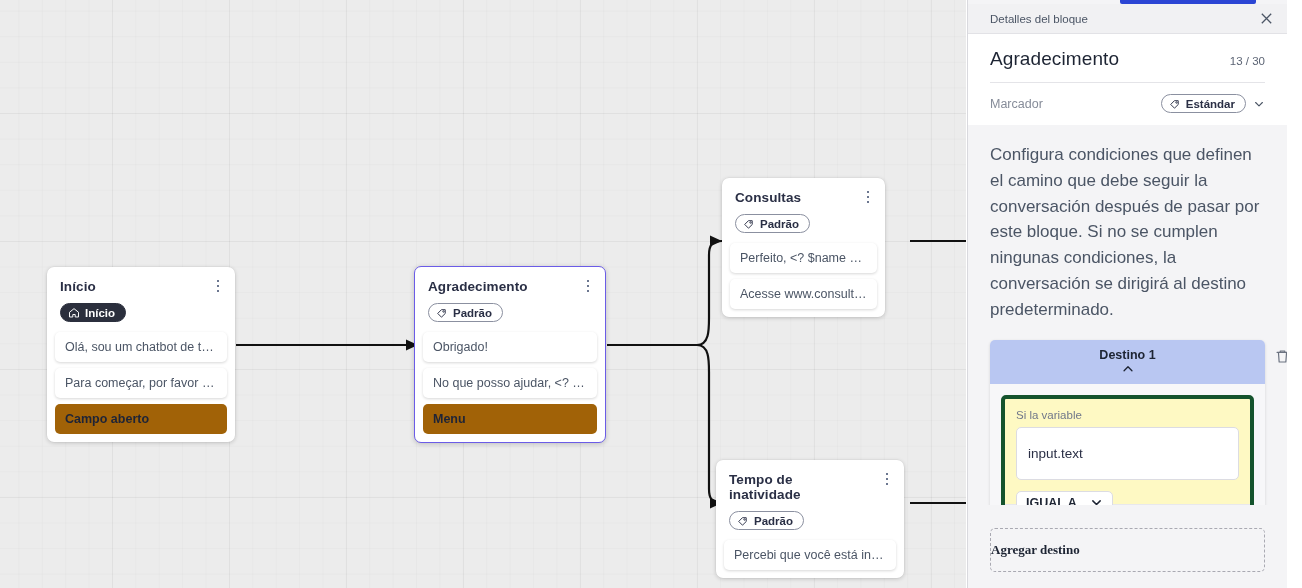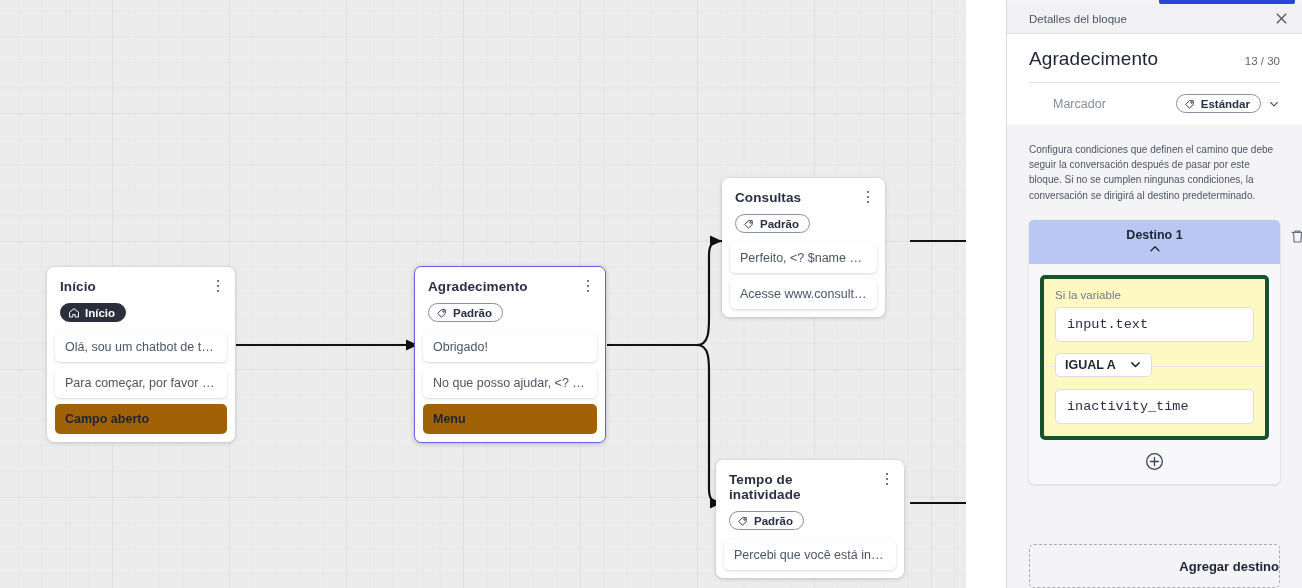--- a/index.html
+++ b/index.html
@@ -86,22 +86,22 @@
   }
 
   
   #node-inicio        { left: 47px;  top: 267px; width: 188px; }
   #node-agradecimento { left: 414px; top: 266px; width: 192px; }
   #node-consultas     { left: 722px; top: 178px; width: 163px; }
   #node-inatividade   { left: 716px; top: 460px; width: 188px; }
 
   
   #panel {
-    position: absolute; right: 0; top: 0;
-    width: 296px; height: 588px;
+    position: absolute; right: 15px; top: 0;
+    width: 320px; height: 588px;
     background: #f4f4f6;
     border-left: 1px solid #d9d9de;
     display: flex; flex-direction: column;
   }
   #top-accent {
     position: absolute; left: 152px; top: 0; width: 136px; height: 4px;
     background: #2b45d4; border-radius: 0 0 2px 2px;
   }
   #panel-topbar {
     height: 30px; background: #f1f1f3;
@@ -111,21 +111,21 @@
     margin-top: 4px;
   }
   #panel-topbar .pt-title { font-size: 11.5px; color: #4b5565; }
   .close-x { width: 18px; height: 18px; cursor: pointer; display:flex; align-items:center; justify-content:center; }
 
   #panel-header { background: #ffffff; padding: 14px 22px 0 22px; }
   .ph-row1 { display: flex; align-items: baseline; justify-content: space-between; }
   #block-title { font-size: 19px; color: #1d2433; font-weight: 400; letter-spacing: .1px; }
   #char-count { font-size: 11.5px; color: #5c6474; }
   .ph-divider { height: 1px; background: #e4e4e8; margin: 12px 0 0 0; }
-  .ph-row2 { display: flex; align-items: center; justify-content: space-between; padding: 11px 0 12px 0; margin-left: 24px; }
+  .ph-row2 { display: flex; align-items: center; justify-content: space-between; padding: 11px 0 12px 0; }
   #marker-label { font-size: 12.5px; color: #868c99; }
   .marker-right { display: flex; align-items: center; gap: 7px; }
   .chev { display:inline-block; width: 12px; height: 12px; }
 
   #tabs {
     background: #ffffff;
     display: flex; align-items: flex-end;
     padding: 0 10px 0 22px;
     border-bottom: 1px solid #e4e4e8;
     position: relative;
@@ -142,21 +142,21 @@
   .tab-badge {
     background: #dcdcf5; color: #4a4ad1;
     font-size: 11px; font-weight: 700;
     border-radius: 4px; padding: 1px 5px;
   }
   #tabs-menu { margin-left: auto; padding: 0 8px 10px 8px; display: flex; flex-direction: column; gap: 2.5px; align-items: center; cursor: pointer; }
   #tabs-menu i { width: 2.8px; height: 2.8px; border-radius: 50%; background: #3b4a6b; display: block; }
 
   #panel-body { flex: 1; overflow: hidden; padding: 0 22px; }
   #panel-desc {
-    font-size: 10px; color: #4b5565; line-height: 1.52;
+    font-size: 17px; color: #4b5565; line-height: 1.52;
     padding: 17px 0 17px 0;
   }
 
   .dest-card {
     background: #f7f7f9;
     border-radius: 5px;
     box-shadow: 0 1px 3px rgba(0,0,0,0.14);
     position: relative;
   }
   .dest-head {
@@ -180,22 +180,22 @@
     padding: 10px 11px 12px 11px;
     position: relative;
   }
   .cond-label { font-size: 11.5px; color: #70778a; margin-bottom: 6px; }
   .inp {
     width: 100%;
     border: 1px solid #dcdce2;
     border-radius: 5px;
     background: #fff;
     font-size: 13.5px; color: #2a2f45;
-    padding: 9px 11px;
-    font-family: Liberation Mono, monospace;
+    padding: 18px 11px;
+    font-family: Liberation Sans, sans-serif;
   }
   .op-row { position: relative; margin: 11px 0 10px 0; height: 26px; }
   .op-row:before {
     content: ""; position: absolute; left: -11px; right: -11px; top: 13px;
     height: 1px; background: #e8e8ec;
   }
   .op-select {
     position: relative;
     display: inline-flex; align-items: center; gap: 13px;
     border: 1px solid #dcdce2; border-radius: 5px;
@@ -204,27 +204,28 @@
     font-size: 12.5px; font-weight: 700; color: #1d2433;
     cursor: pointer;
   }
   .add-cond {
     display: flex; justify-content: center; align-items: center;
     padding: 11px 0 12px 0;
     cursor: pointer;
   }
 
   #add-dest {
-    margin: 23px 22px 0 22px;
+    margin: 23px 22px 16px 22px;
     border: 1px dashed #a9a9b2;
     border-radius: 5px;
     height: 44px;
-    display: flex; align-items: center; justify-content: flex-end;
+    display: flex; align-items: center; justify-content: flex-start;
     font-size: 13px; font-weight: 700; color: #1d2433;
     cursor: pointer;
+    font-family: Liberation Serif, serif;
   }
 </style>
 </head>
 <body>
 
 <div id="app">
 
   <div id="canvas">
 
     <svg id="edges" viewBox="0 0 966 588">

